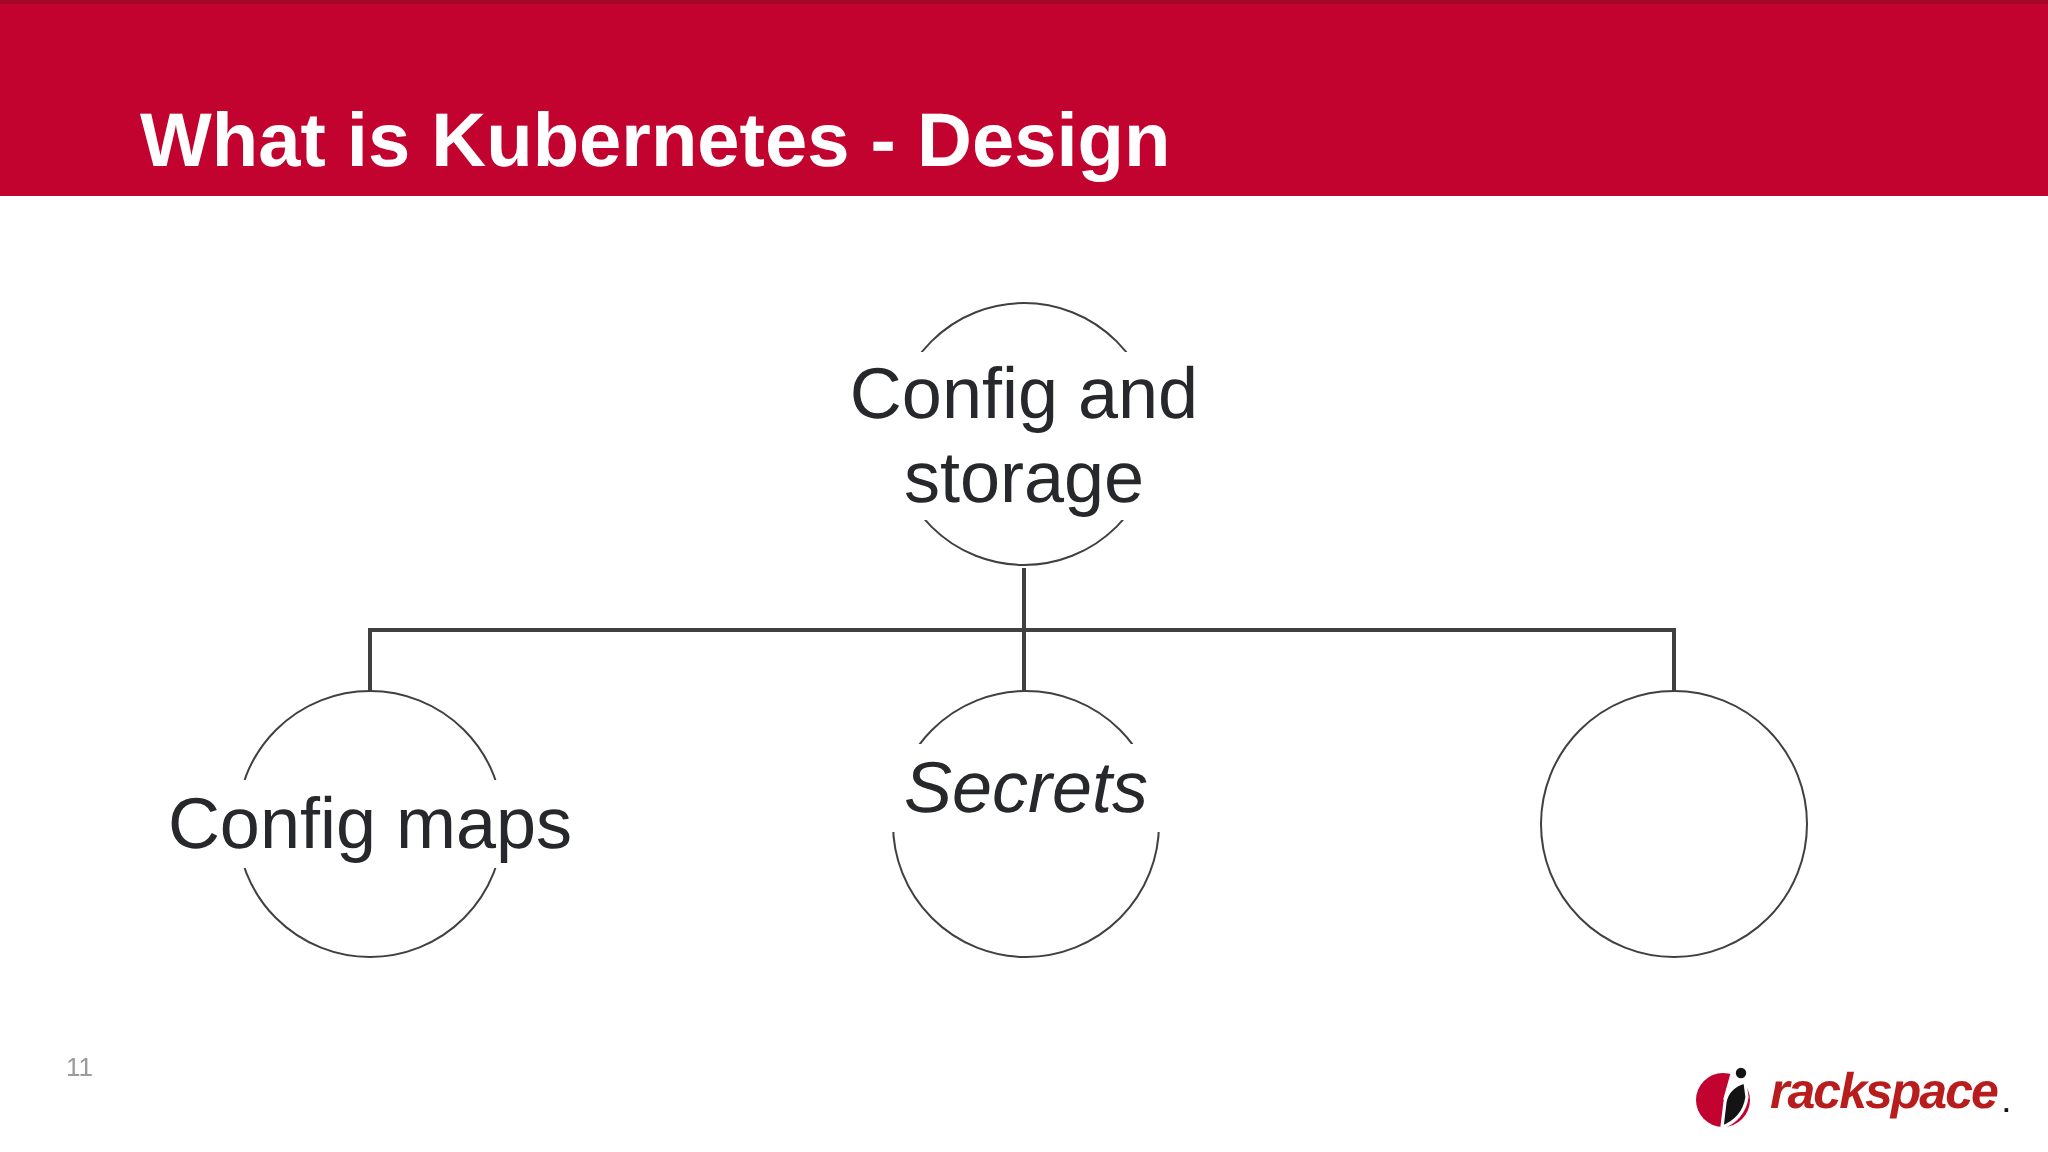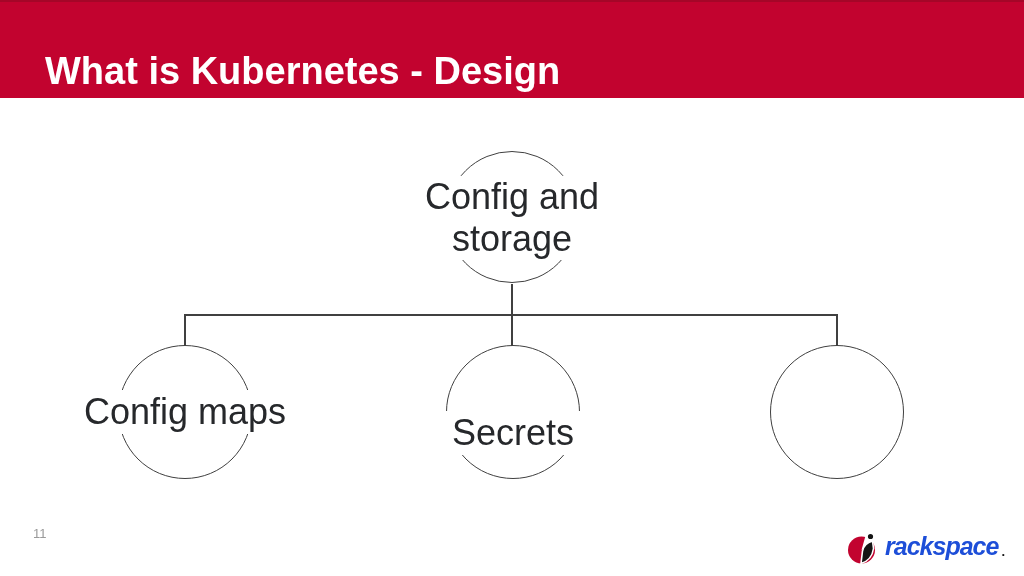--- a/index.html
+++ b/index.html
@@ -14,21 +14,21 @@
   }
   
   .header {
     position: absolute;
     left: 0; top: 0;
     width: 1024px; height: 98px;
     background: #c2032f;
     border-top: 2px solid #a50628;
     display: flex;
     align-items: flex-end;
-    padding: 0 0 8px 45px;
+    padding: 0 0 8px 70px;
   }
   .header h1 {
     color: #ffffff;
     font-size: 38px;
     font-weight: bold;
     line-height: 1;
     letter-spacing: 0px;
     white-space: nowrap;
   }
   
@@ -56,38 +56,38 @@
     position: absolute;
     background: #ffffff;
     color: #26282b;
     font-size: 36px;
     line-height: 42px;
     text-align: center;
     z-index: 2;
   }
   .node-label.root { left: 402px; top: 176px; width: 220px; }
   .node-label.l1   { left: 63px;  top: 390px; width: 244px; line-height: 44px; }
-  .node-label.l2   { left: 438px; top: 411px; width: 150px; line-height: 44px; }
+  .node-label.l2   { left: 438px; top: 372px; width: 150px; line-height: 44px; font-style: italic; }
   .node-label.l3   { left: 753px; top: 390px; width: 168px; line-height: 44px; }
   
   .page-number {
     position: absolute;
     left: 33px; top: 526px;
     font-size: 13px;
     color: #9a9a9a;
   }
   .logo {
     position: absolute;
     right: 19px; bottom: 10px;
     display: flex;
     align-items: center;
     gap: 3px;
   }
   .logo-text {
-    color: #1d4ed8;
+    color: #b91c1c;
     font-size: 25px;
     font-weight: bold;
     font-style: italic;
     letter-spacing: -1px;
     line-height: 1;
     padding-bottom: 4px;
   }
   .logo-mark {
     color: #141414;
     font-size: 13px;

